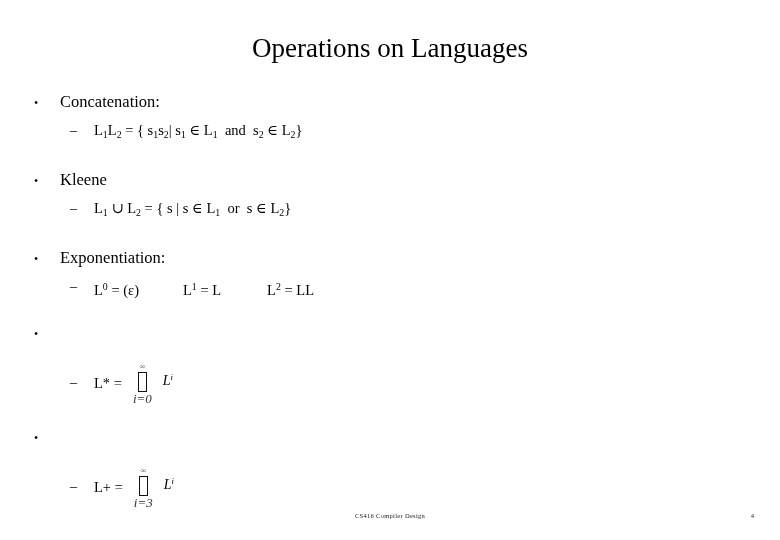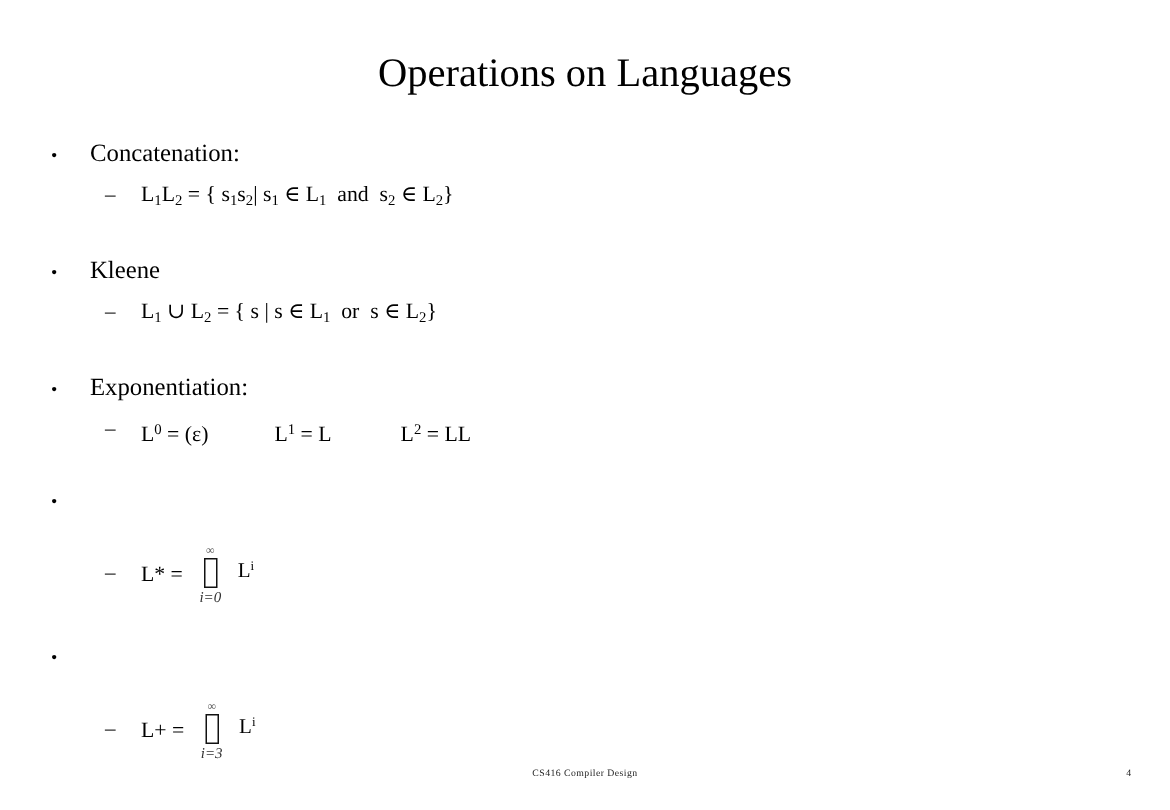--- a/index.html
+++ b/index.html
@@ -117,27 +117,28 @@
     color: #555;
   }
   .bigop-glyph {
     width: 9px;
     height: 20px;
     border: 1.6px solid #111;
     box-sizing: border-box;
     background: #fff;
   }
   .bigop-bot {
-    font-size: 10px;
+    font-size: 13px;
     line-height: 9px;
     margin-top: 2px;
     font-style: italic;
     color: #333;
   }
   .closure-rhs {
+    font-style: italic;
     font-size: 14px;
     margin-left: 9px;
     align-self: center;
     position: relative;
     top: -3px;
   }
   .closure-rhs sup {
     font-size: 0.62em;
     vertical-align: 0.55em;
   }

